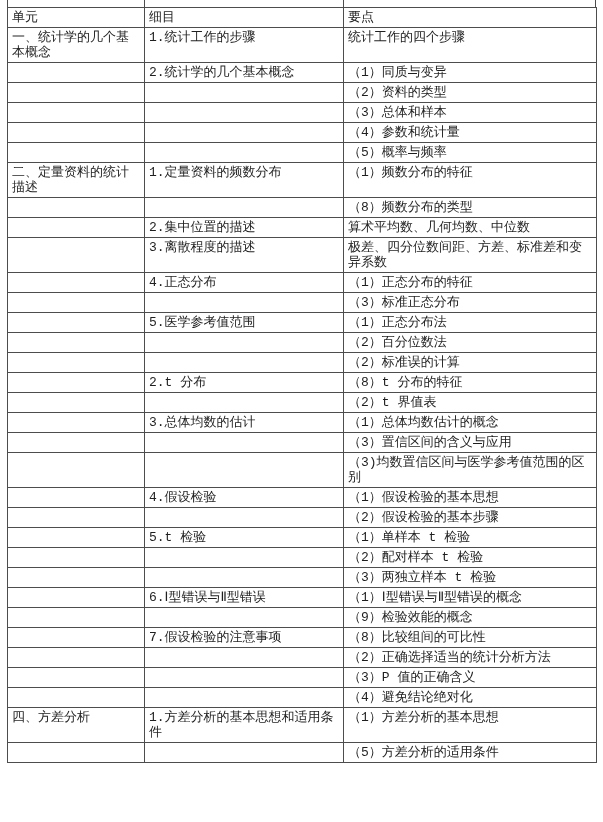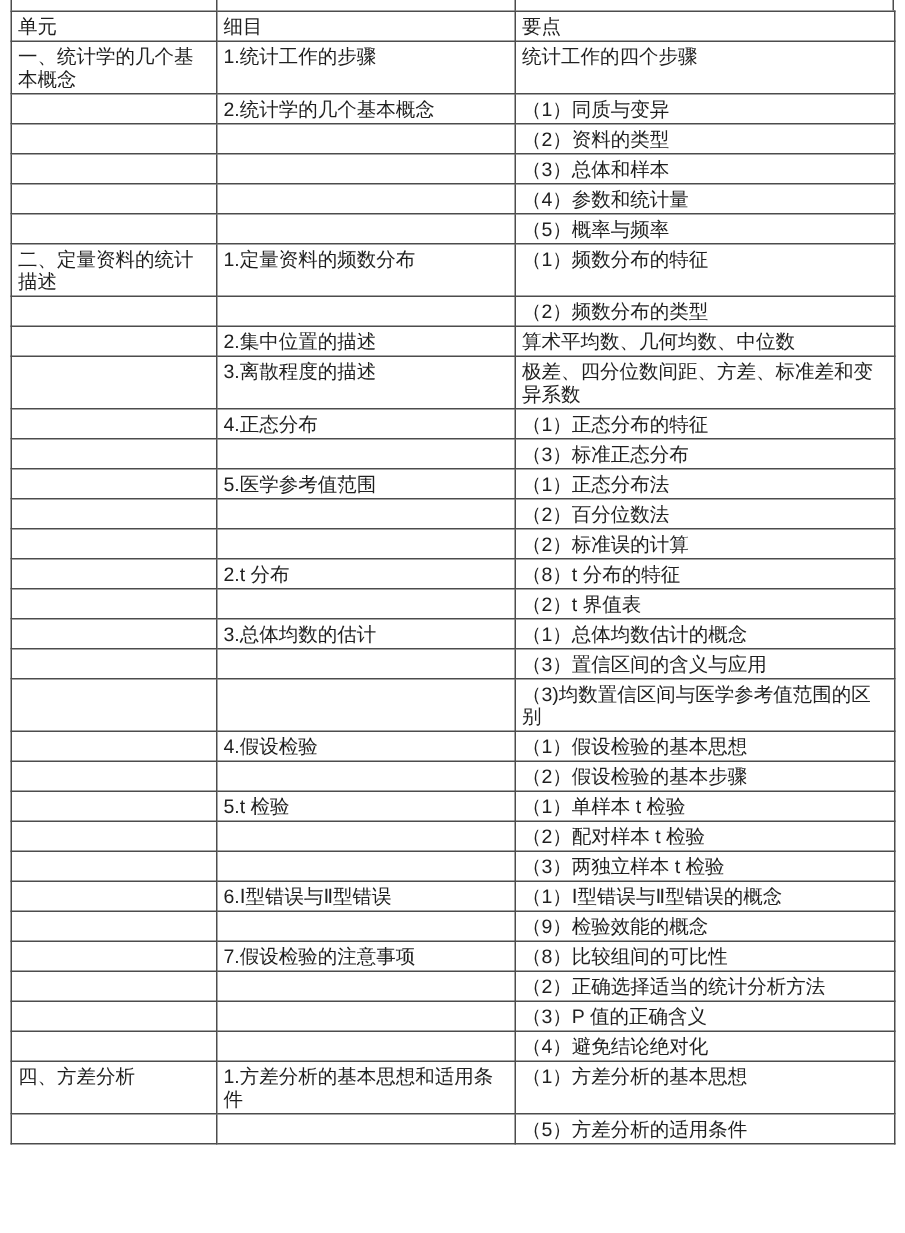--- a/index.html
+++ b/index.html
@@ -11,21 +11,21 @@
   html,body{margin:0;padding:0;}
   body{
     width:603px;
     height:822px;
     background:var(--bg-color);
     font-family:"Liberation Sans","DejaVu Sans",sans-serif;
     color:var(--text-color);
     position:relative;
     overflow:hidden;
   }
-  .page{position:relative;width:603px;height:822px;}
+  .page{position:relative;width:603px;height:822px;font-family:Liberation Mono, monospace;}
   
   .stub{
     position:absolute;
     top:0;
     width:1px;
     height:7px;
     background:var(--border-color);
   }
   table.syllabus{
     position:absolute;
@@ -108,21 +108,21 @@
           <td>（5）概率与频率</td>
         </tr>
         <tr>
           <td>二、定量资料的统计描述</td>
           <td>1.定量资料的频数分布</td>
           <td>（1）频数分布的特征</td>
         </tr>
         <tr>
           <td></td>
           <td></td>
-          <td>（2）频数分布的类型</td>
+          <td>（8）频数分布的类型</td>
         </tr>
         <tr>
           <td></td>
           <td>2.集中位置的描述</td>
           <td>算术平均数、几何均数、中位数</td>
         </tr>
         <tr>
           <td></td>
           <td>3.离散程度的描述</td>
           <td>极差、四分位数间距、方差、标准差和变异系数</td>

